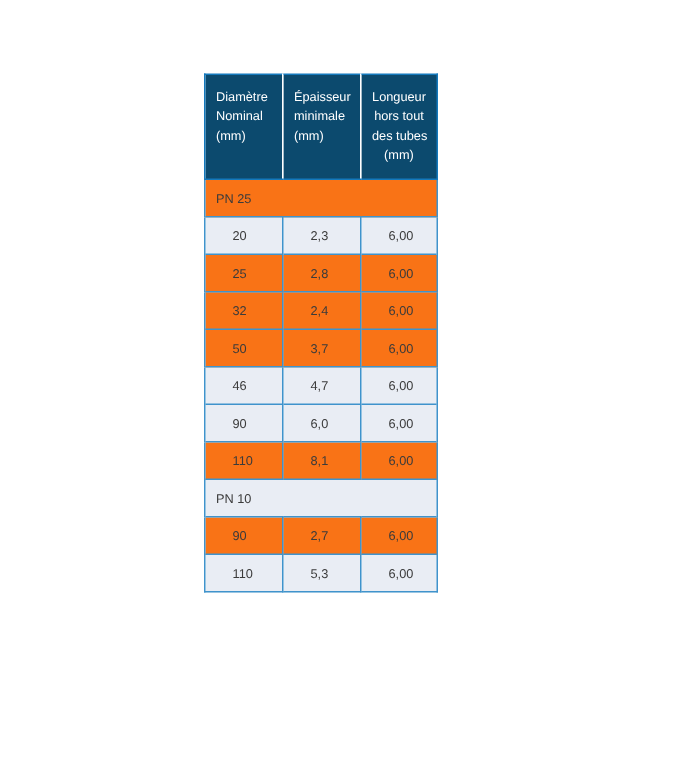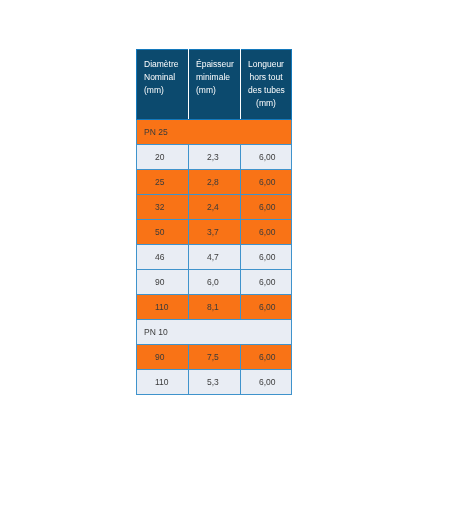--- a/index.html
+++ b/index.html
@@ -165,21 +165,21 @@
           <tr class="data-row plain">
             <td>110</td>
             <td>8,1</td>
             <td>6,00</td>
           </tr>
           <tr class="group-row shaded">
             <td colspan="3">PN 10</td>
           </tr>
           <tr class="data-row plain">
             <td>90</td>
-            <td>7,5</td>
+            <td>2,7</td>
             <td>6,00</td>
           </tr>
           <tr class="data-row shaded">
             <td>110</td>
             <td>5,3</td>
             <td>6,00</td>
           </tr>
         </tbody>
     </table>
   </div>

